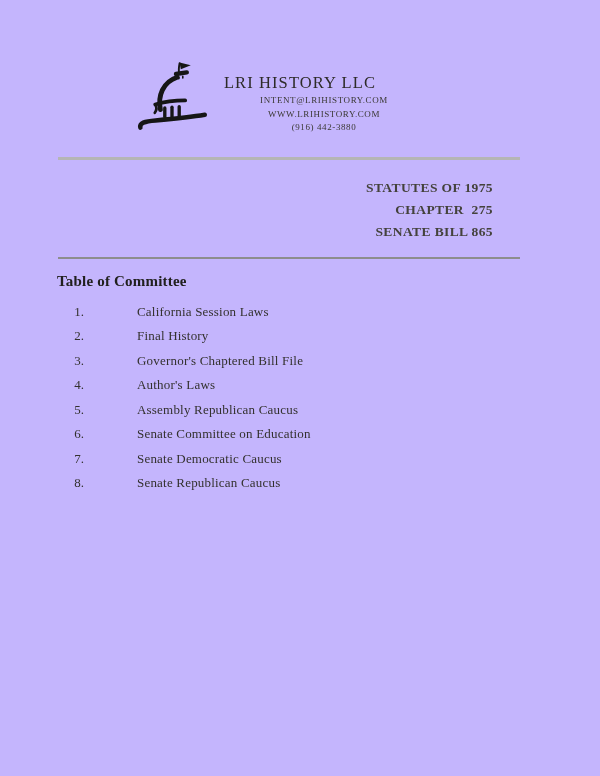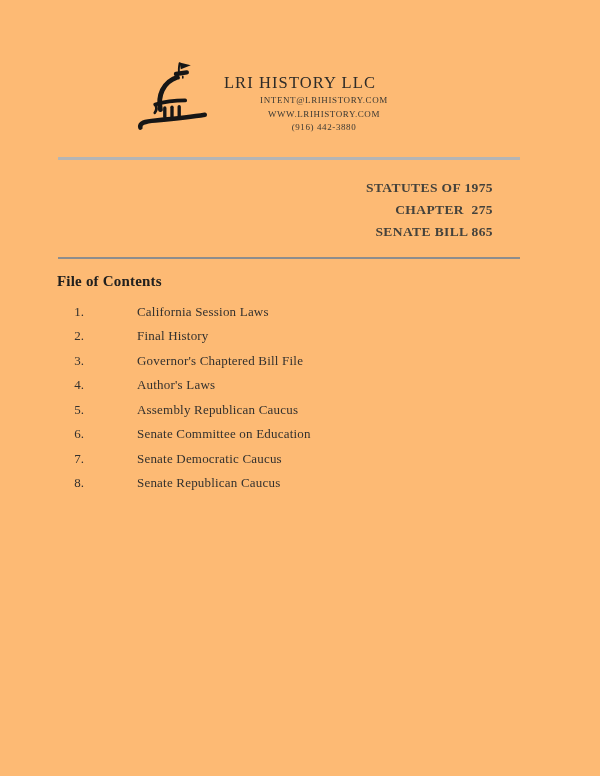--- a/index.html
+++ b/index.html
@@ -4,21 +4,21 @@
 <style>
   html, body {
     margin: 0;
     padding: 0;
     background: #ffffff;
   }
   .page {
     position: relative;
     width: 600px;
     height: 776px;
-    background: #fdba74;
+    background: #c4b5fd;
     overflow: hidden;
     font-family: "Liberation Serif", "DejaVu Serif", serif;
   }
 
   
   .logo {
     position: absolute;
     left: 134px;
     top: 60px;
     width: 80px;
@@ -149,21 +149,21 @@
   <hr class="rule rule-top">
   <hr class="rule rule-bottom">
 
   <div class="reference">
     <div class="ref-line">STATUTES OF 1975</div>
     <div class="ref-line">CHAPTER  275</div>
     <div class="ref-line">SENATE BILL 865</div>
   </div>
 
   <section class="toc">
-    <h2 class="toc-title">File of Contents</h2>
+    <h2 class="toc-title">Table of Committee</h2>
     <ol class="toc-list">
       <li class="toc-item">
         <span class="toc-num">1.</span>
         <span class="toc-label">California Session Laws</span>
       </li>
       <li class="toc-item">
         <span class="toc-num">2.</span>
         <span class="toc-label">Final History</span>
       </li>
       <li class="toc-item">

